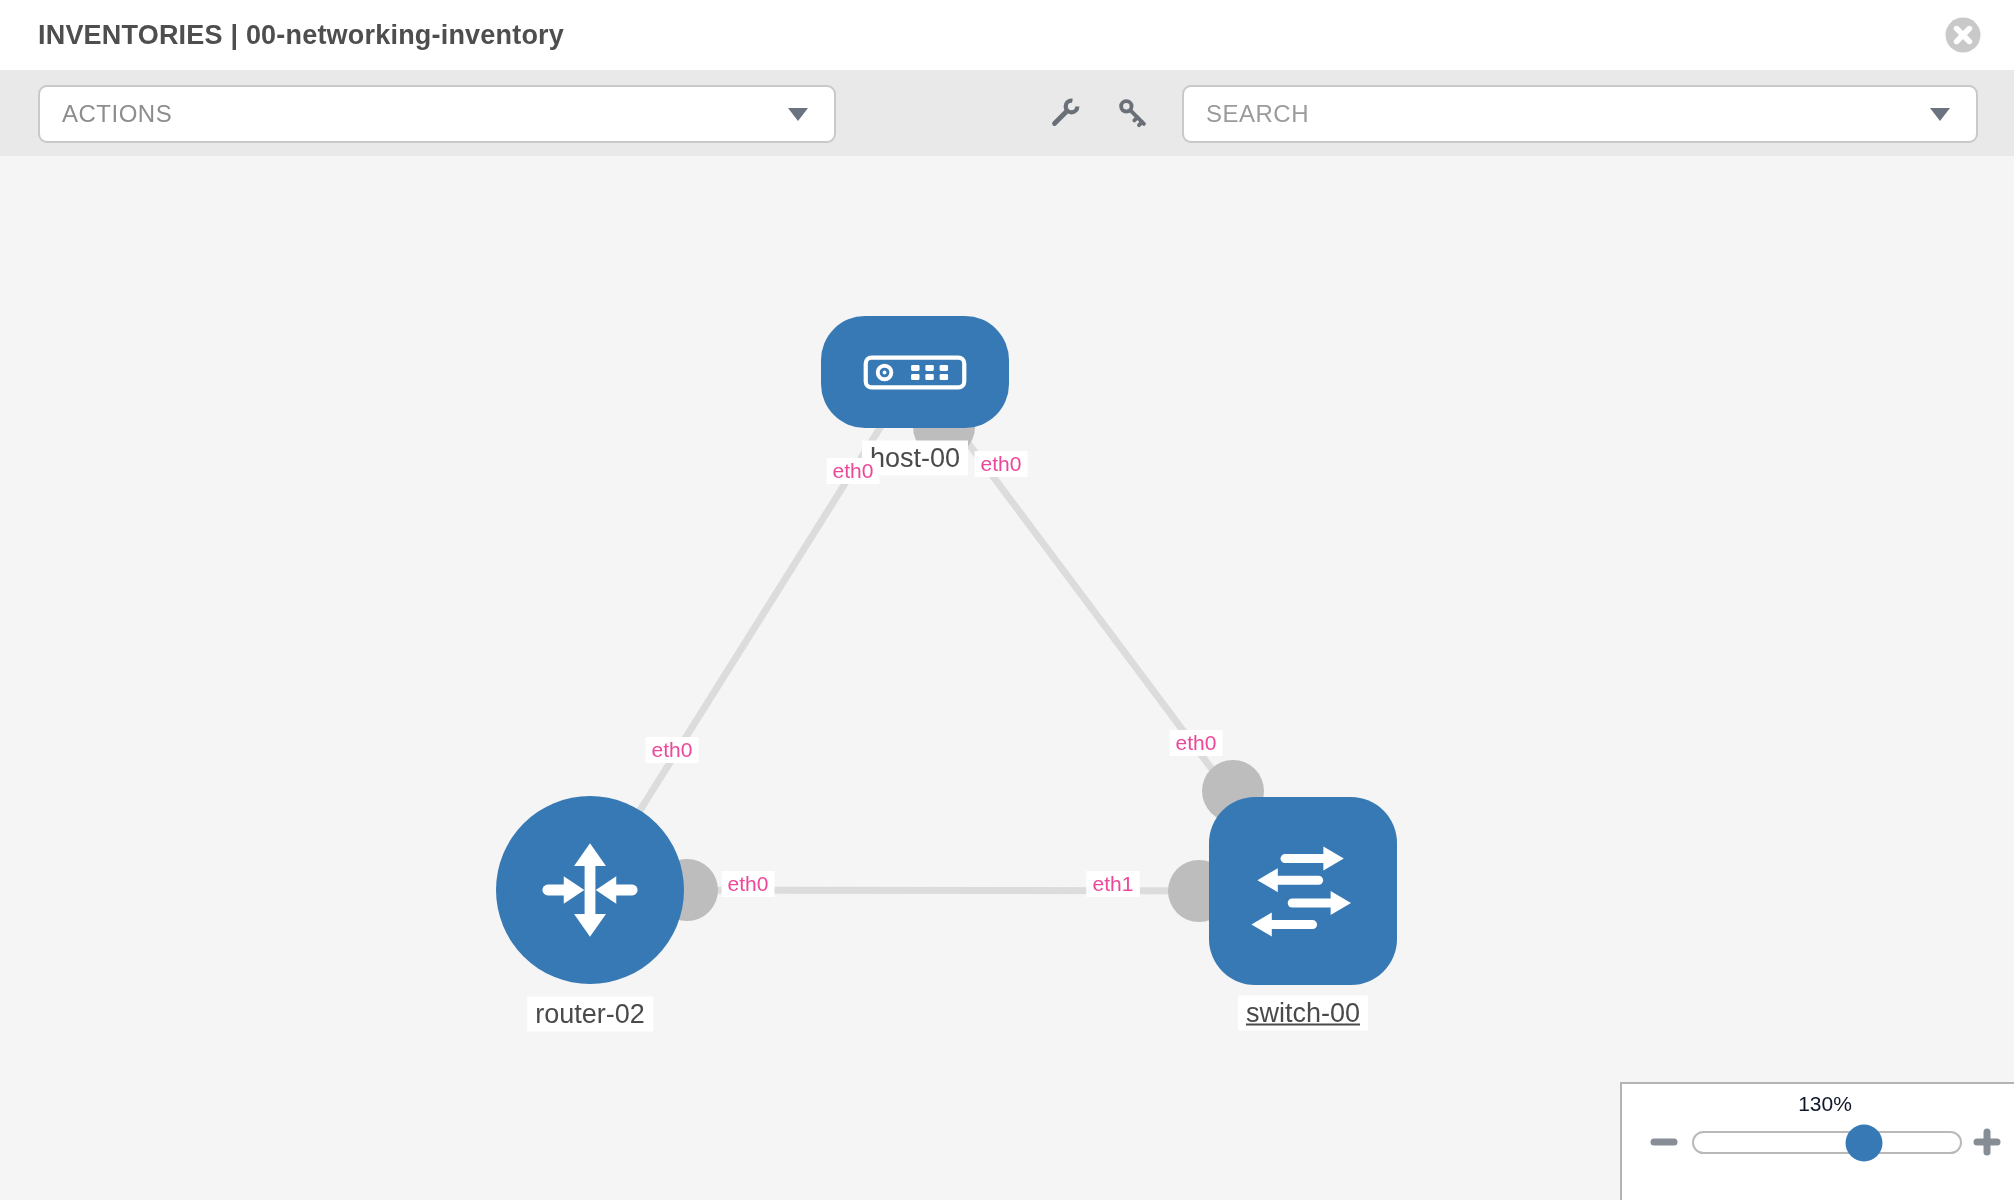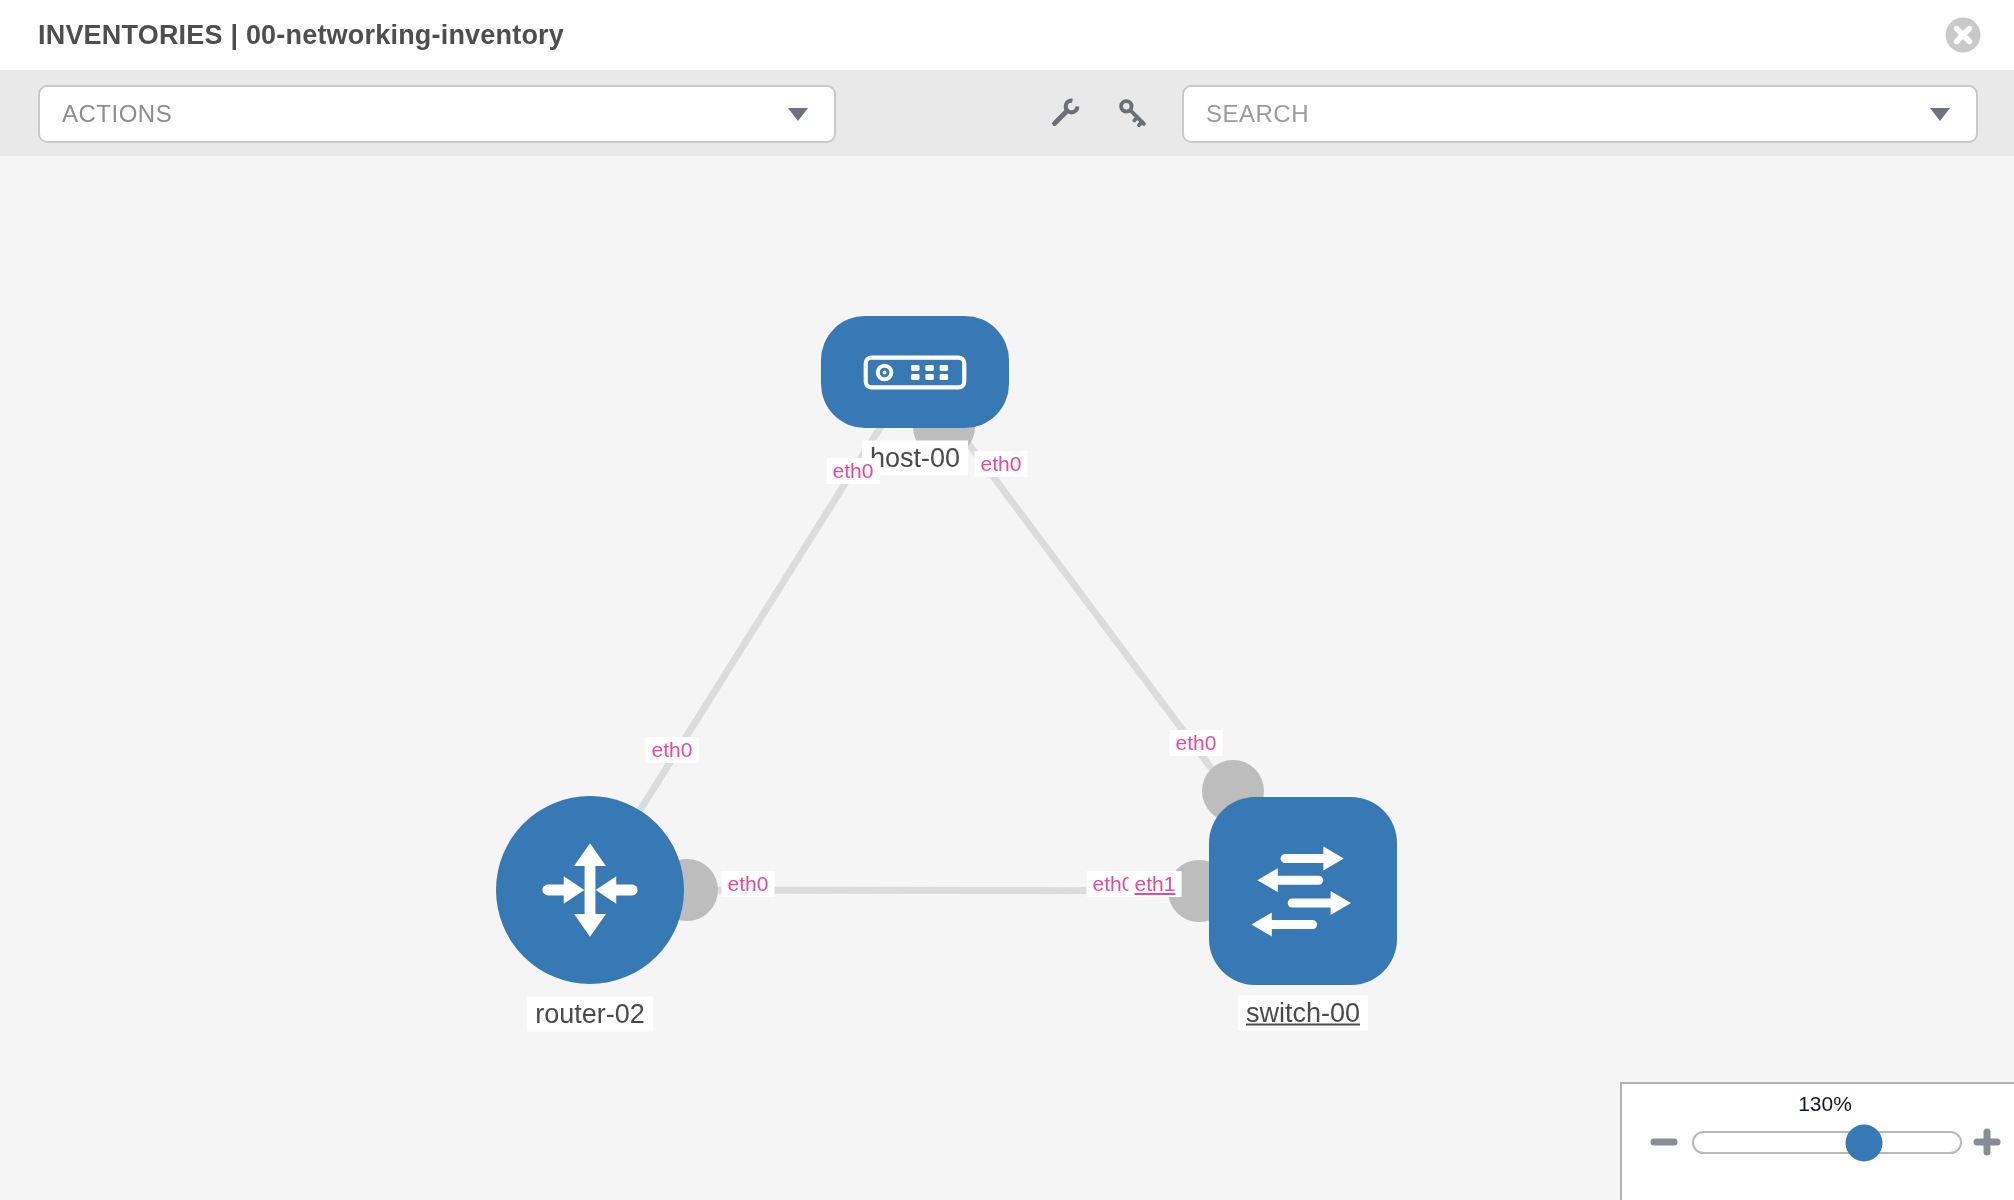--- a/index.html
+++ b/index.html
@@ -177,15 +177,15 @@
     </g>
   </svg>
 </div>
       <div class="net-label node-label" style="left: 1303px; top: 1013px; text-decoration: underline;">switch-00</div>
       <div class="net-label eth-label" style="left: 853px; top: 471px;">eth0</div>
       <div class="net-label eth-label" style="left: 1001px; top: 464px;">eth0</div>
       <div class="net-label eth-label" style="left: 672px; top: 750px;">eth0</div>
       <div class="net-label eth-label" style="left: 1196px; top: 743px;">eth0</div>
       <div class="net-label eth-label" style="left: 748px; top: 884px;">eth0</div>
       <div class="net-label eth-label" style="left: 1113px; top: 884px;">eth0</div>
-      <div class="net-label eth-label" style="left: 1155px; top: 884px; text-decoration: underline;">eth1</div>
+      <div class="net-label eth-label" style="left: 1113px; top: 884px;">eth1</div>
     </div>
 </div>
 
 </body></html>

